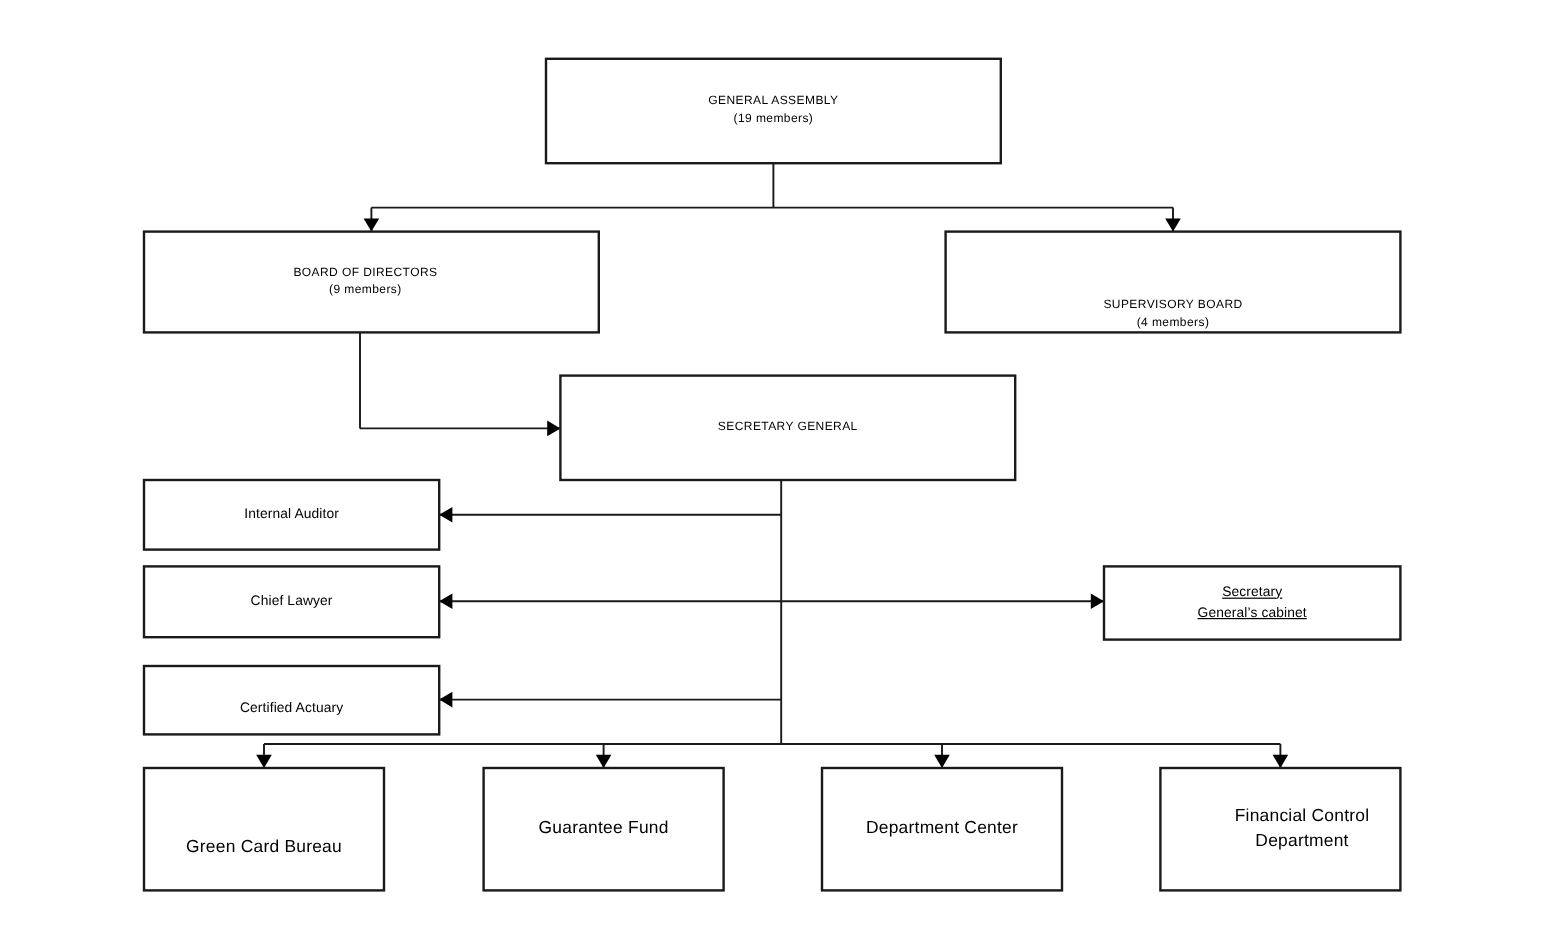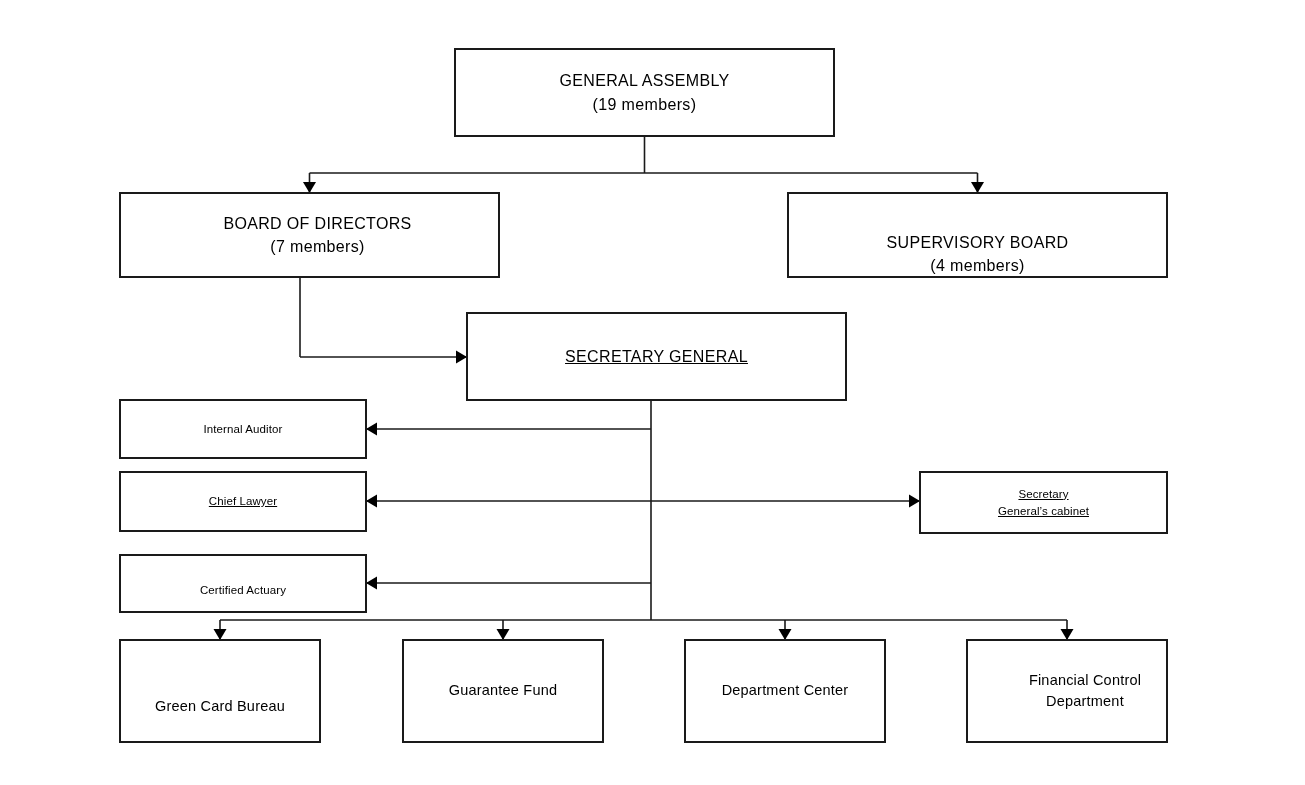--- a/index.html
+++ b/index.html
@@ -49,21 +49,21 @@
     align-items: center;
     justify-content: center;
     text-align: center;
     line-height: 1.45;
     color: #000000;
     box-sizing: border-box;
     pointer-events: none;
   }
   .label-primary { white-space: nowrap; }
   .label-secondary { white-space: nowrap; }
-  .size-lg { font-size: 16px; letter-spacing: 0.35px; }
+  .size-lg { font-size: 10px; letter-spacing: 0.35px; }
   .size-md { font-size: 14.5px; letter-spacing: 0.2px; }
   .size-sm { font-size: 11.5px; letter-spacing: 0.1px; }
 </style>
 </head>
 <body>
 
 <div id="chart-root">
 
   <svg id="org-svg" viewBox="0 0 1305 785">
     <g id="connector-layer">
@@ -109,35 +109,35 @@
         <rect x="685" y="640" width="200" height="102" class="box-rect"></rect>
         <rect x="967" y="640" width="200" height="102" class="box-rect"></rect>
       </g>
   </svg>
 
   <div id="label-layer">
       <div class="node-label size-lg" style="left: 455px; top: 49px; width: 379px; height: 87px;">
         <div class="label-primary">GENERAL ASSEMBLY</div>
         <div class="label-secondary">(19 members)</div>
       </div>
-      <div class="node-label size-lg" style="left: 128px; top: 193px; width: 379px; height: 84px;">
+      <div class="node-label size-lg" style="left: 115px; top: 193px; width: 379px; height: 84px;">
         <div class="label-primary">BOARD OF DIRECTORS</div>
-        <div class="label-secondary">(7 members)</div>
+        <div class="label-secondary">(9 members)</div>
       </div>
       <div class="node-label size-lg" style="left: 788px; top: 193px; width: 379px; height: 84px; justify-content: flex-end;">
         <div class="label-primary">SUPERVISORY BOARD</div>
         <div class="label-secondary">(4 members)</div>
       </div>
-      <div class="node-label size-lg" style="left: 467px; top: 313px; width: 379px; height: 87px; text-decoration: underline;">
+      <div class="node-label size-lg" style="left: 467px; top: 313px; width: 379px; height: 87px;">
         <div class="label-primary">SECRETARY GENERAL</div>
       </div>
       <div class="node-label size-sm" style="left: 120px; top: 400px; width: 246px; height: 58px;">
         <div class="label-primary">Internal Auditor</div>
       </div>
-      <div class="node-label size-sm" style="left: 120px; top: 472px; width: 246px; height: 59px; text-decoration: underline;">
+      <div class="node-label size-sm" style="left: 120px; top: 472px; width: 246px; height: 59px;">
         <div class="label-primary">Chief Lawyer</div>
       </div>
       <div class="node-label size-sm" style="left: 120px; top: 555px; width: 246px; height: 70px;">
         <div class="label-primary">Certified Actuary</div>
       </div>
       <div class="node-label size-sm" style="left: 920px; top: 472px; width: 247px; height: 61px; text-decoration: underline;">
         <div class="label-primary">Secretary</div>
         <div class="label-secondary">General’s cabinet</div>
       </div>
       <div class="node-label size-md" style="left: 120px; top: 640px; width: 200px; height: 102px; margin-top: 16px;">

